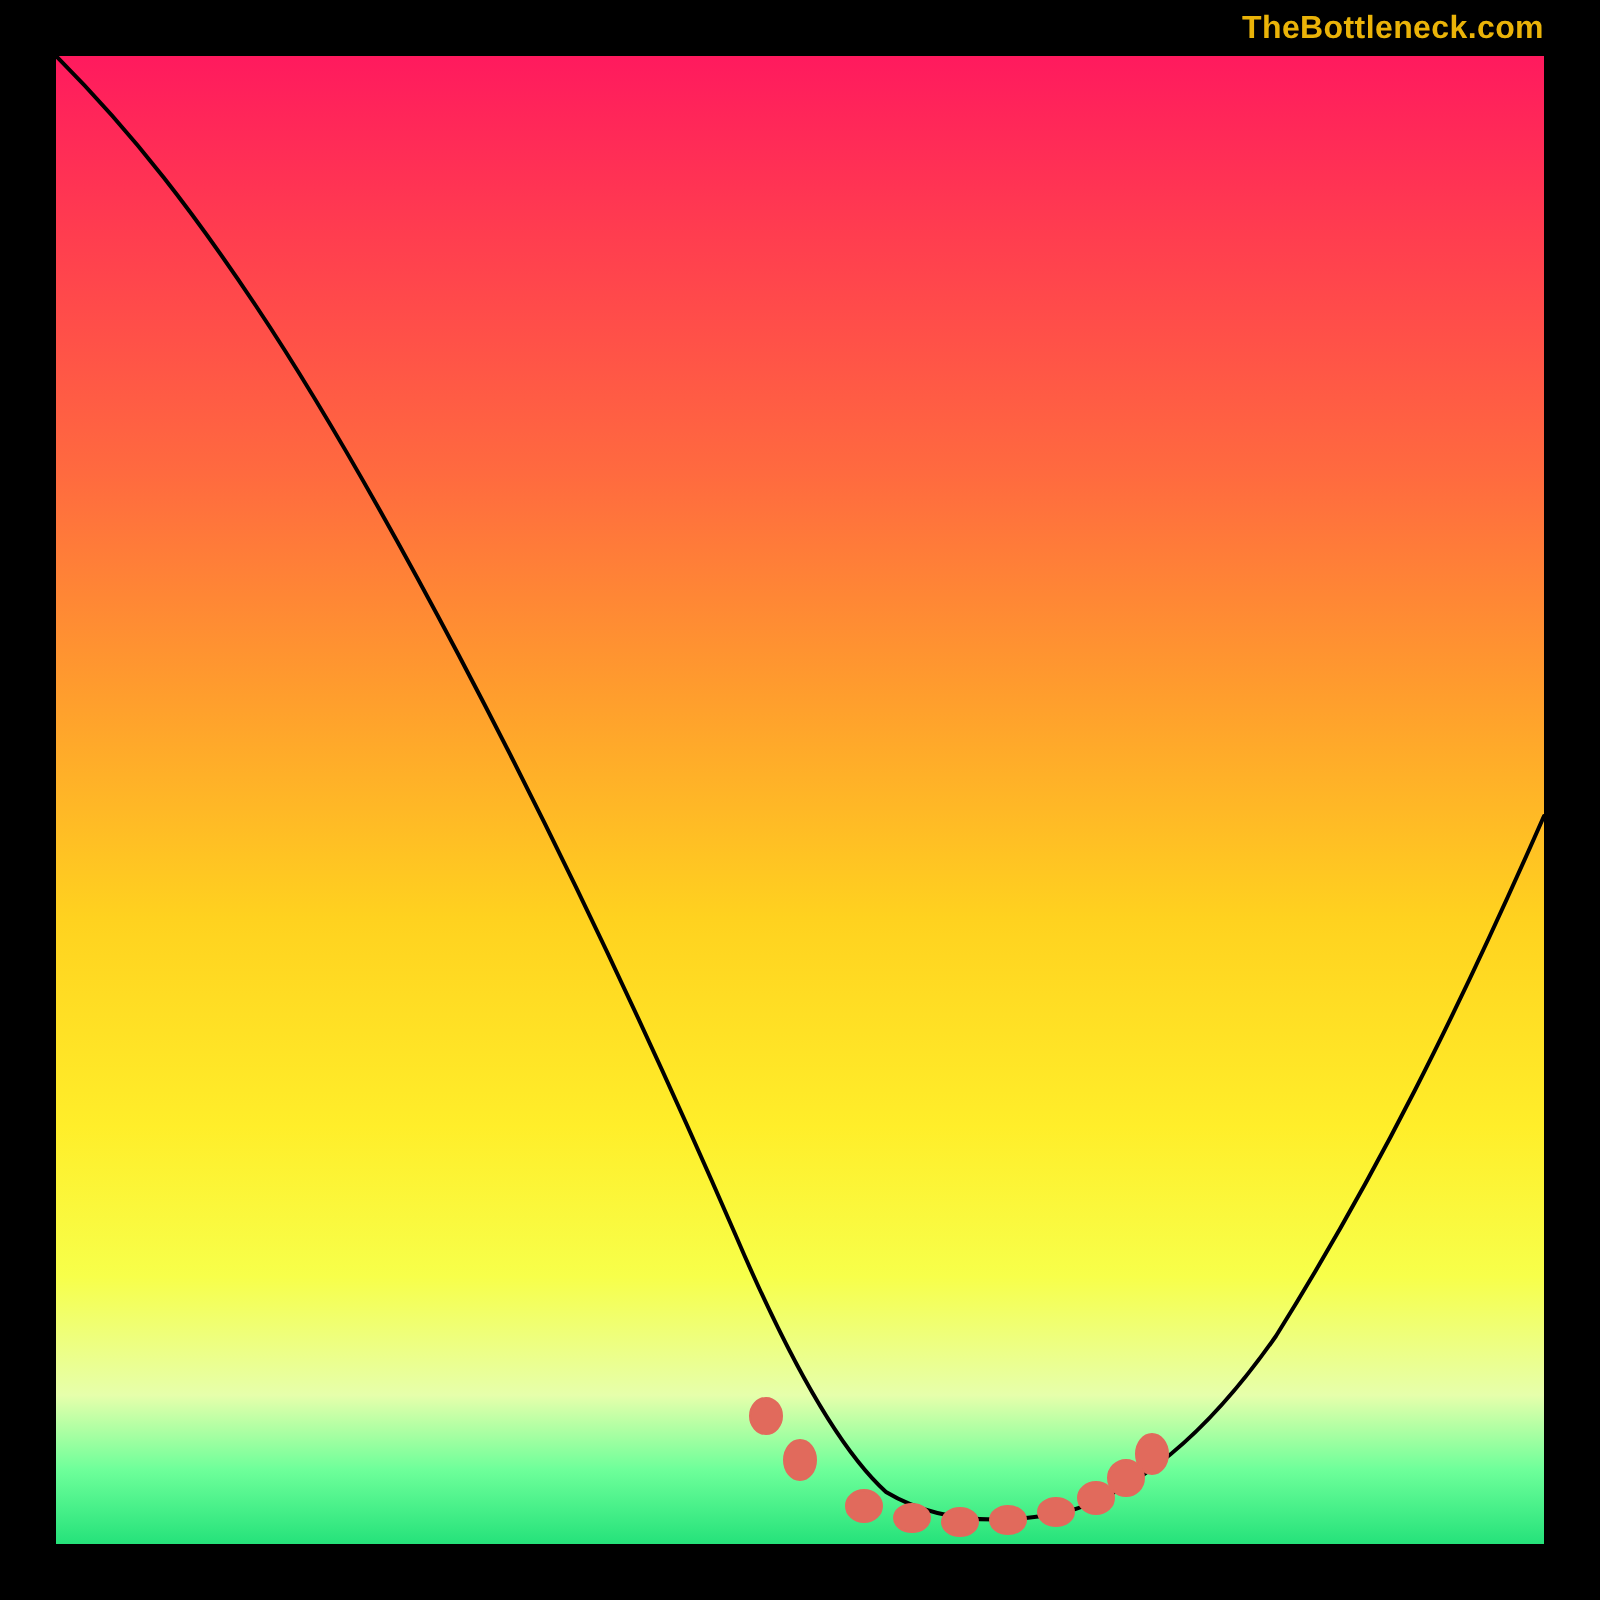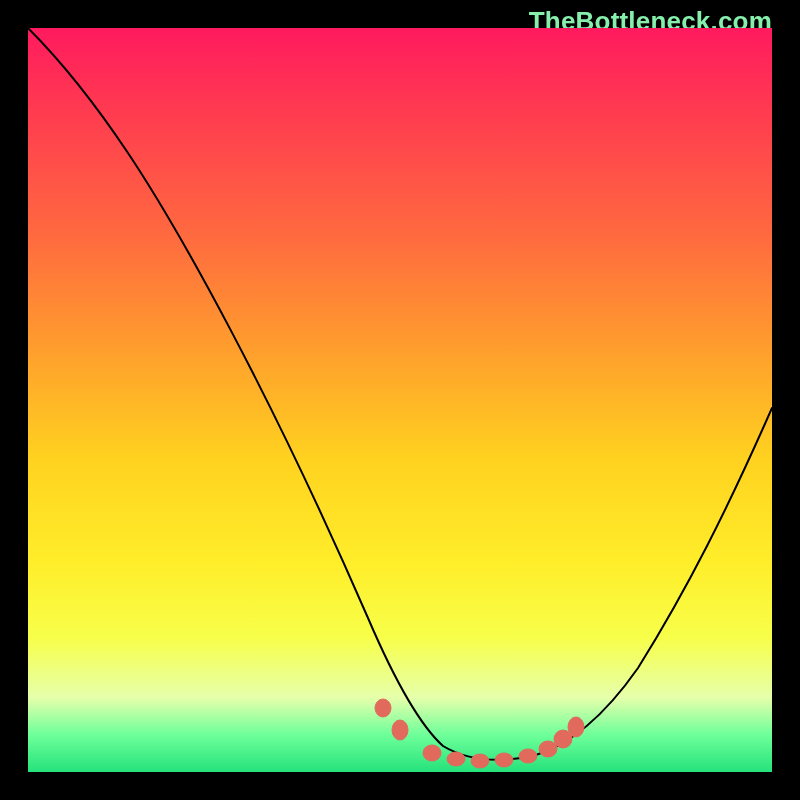--- a/index.html
+++ b/index.html
@@ -10,22 +10,22 @@
     position: absolute;
     left: 0; top: 0;
     width: 800px; height: 800px;
     background: #000;
   }
 
   .watermark {
     position: absolute;
     top: 6px;
     right: 28px;
-    color: #86efac;
-    font-size: 26px;
+    color: #eab308;
+    font-size: 16px;
     font-weight: 600;
     letter-spacing: 0.2px;
     font-family: Verdana, Arial, sans-serif;
   }
 
   .plot-area {
     position: absolute;
     left: 28px;
     top: 28px;
     width: 744px;

